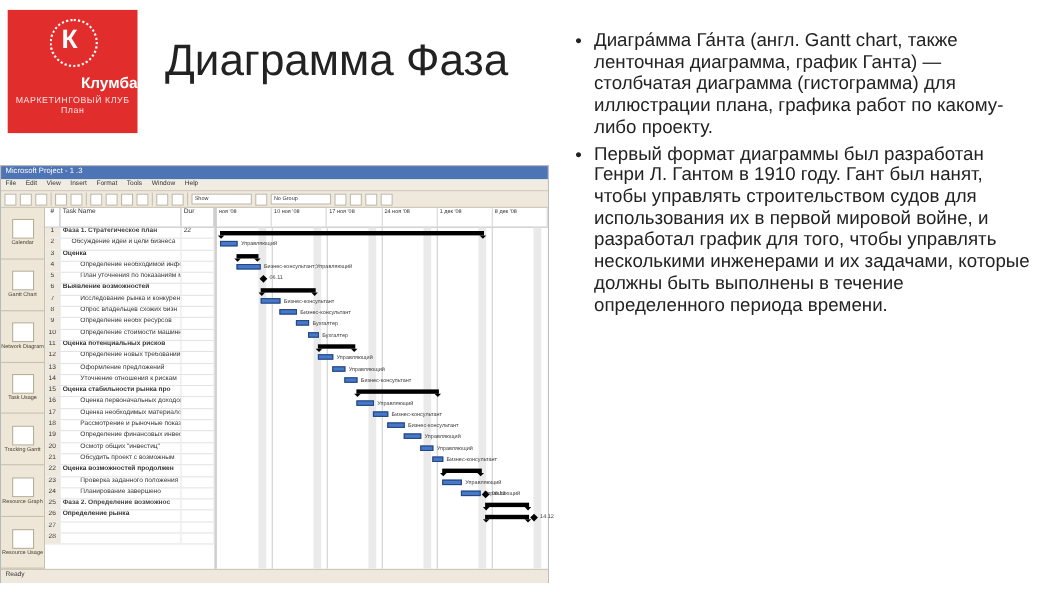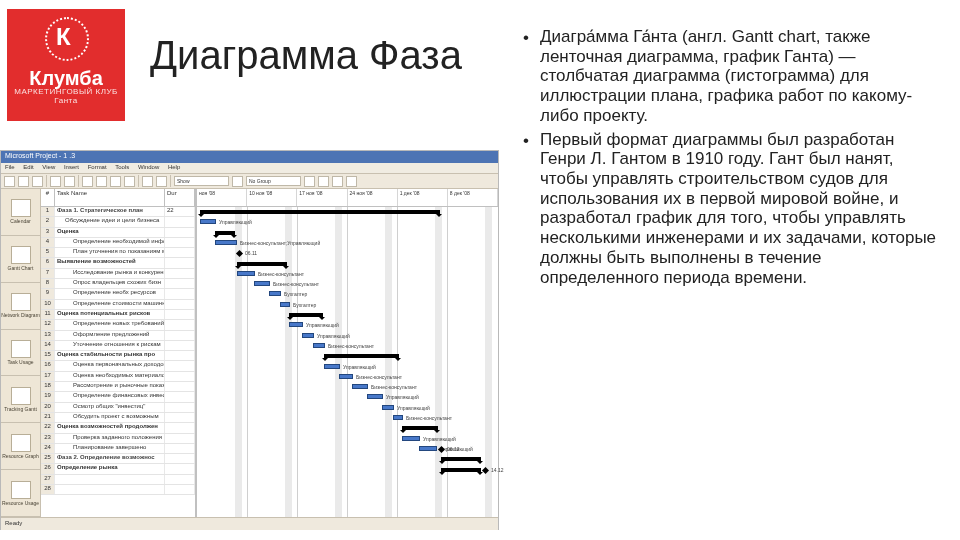--- a/index.html
+++ b/index.html
@@ -2,21 +2,21 @@
 <html><head>
 <meta charset="utf-8">
 <style>
   *{box-sizing:border-box;margin:0;padding:0}
   body{width:960px;height:540px;background:#fff;font-family:Arial,Helvetica,sans-serif;overflow:hidden}
 
   
   .logo{position:absolute;top:9px;left:7px;width:118px;height:112px;background:#e22d2d;color:#fff}
   .logo .circle{position:absolute;top:8px;left:38px;width:44px;height:44px;border:2px dotted #fff;border-radius:50%}
   .logo .k{position:absolute;top:14px;left:49px;font-size:24px;font-weight:bold}
-  .logo .brand{position:absolute;top:58px;left:0;width:100%;text-align:center;font-size:20px;font-weight:bold}
+  .logo .brand{position:absolute;top:58px;left:0;width:100%;text-align:right;font-size:14px;font-weight:bold}
   .logo .sub{position:absolute;top:78px;left:0;width:100%;text-align:center;font-size:8px;letter-spacing:.5px;opacity:.85}
 
   .title{position:absolute;top:33px;left:150px;font-size:40px;color:#222;line-height:1.1}
 
   .col{position:absolute;top:27px;left:523px;width:415px;font-size:17px;color:#222;line-height:1.16}
   .bul{display:flex;margin-bottom:4px}
   .bul .dot{width:17px;flex:none;font-size:17px;padding-top:1px}
 
   
   .shot{position:absolute;top:150px;left:0;width:499px;height:380px;border:1px solid #b9b9b9;background:#ede9e0;font-size:6px;color:#333}
@@ -62,21 +62,21 @@
   .ms{position:absolute;width:5px;height:5px;background:#000;transform:rotate(45deg)}
   .footer{height:13px;background:#efe9dd;border-top:1px solid #c8c0b0;font-size:6px;padding:2px 4px}
 </style>
 </head>
 <body>
 
 <div class="logo">
   <div class="circle"></div>
   <div class="k">К</div>
   <div class="brand">Клумба</div>
-  <div class="sub">МАРКЕТИНГОВЫЙ КЛУБ Ганта</div>
+  <div class="sub">МАРКЕТИНГОВЫЙ КЛУБ План</div>
 </div>
 
 <div class="title">Диаграмма Фаза</div>
 
 <div class="col">
   <div class="bul">
       <div class="dot">•</div>
       <div>Диагра́мма Га́нта (англ. Gantt chart, также ленточная диаграмма, график Ганта) — столбчатая диаграмма (гистограмма) для иллюстрации плана, графика работ по какому-либо проекту.</div>
     </div>
   <div class="bul">

